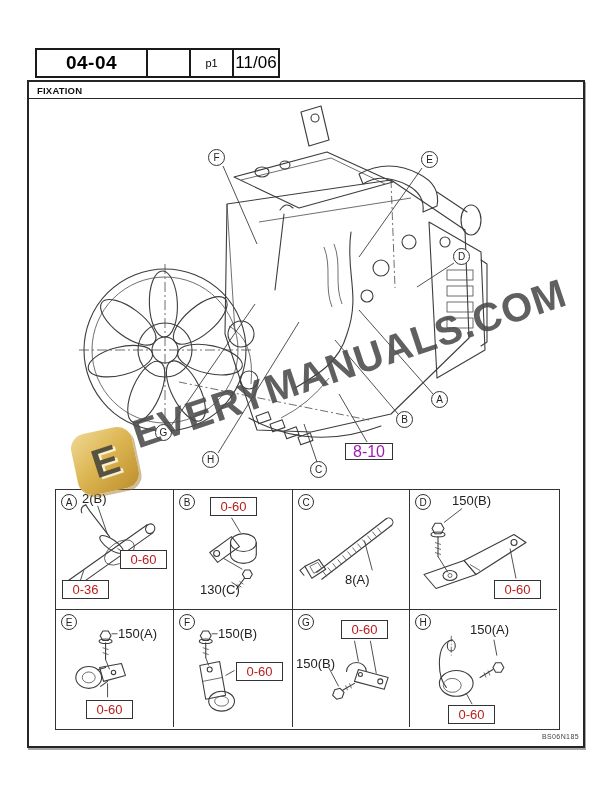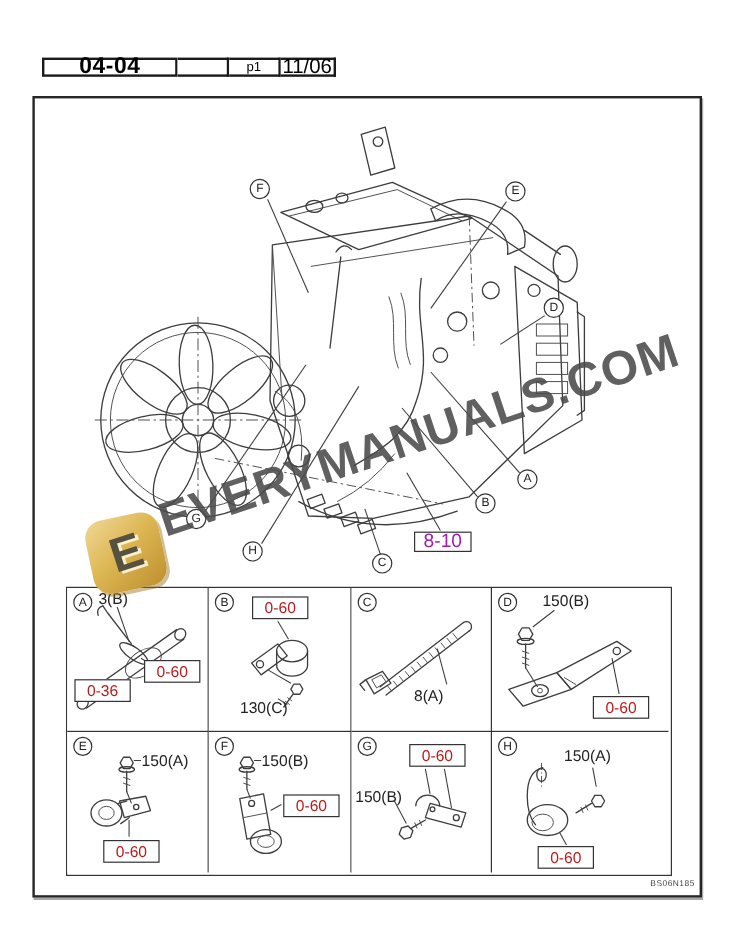--- a/index.html
+++ b/index.html
@@ -1,21 +1,21 @@
 <!DOCTYPE html>
 <html><head>
 <meta charset="utf-8">
 <style>
   * { margin:0; padding:0; box-sizing:border-box; }
   body { background:#ffffff; font-family:"Liberation Sans", sans-serif; }
   .page { position:relative; width:612px; height:792px; background:#fff; overflow:hidden; }
 
   
   .hdr { position:absolute; left:35px; top:48px; display:flex; }
-  .hdr .hcell { border:2px solid #1a1a1a; border-left-width:0; height:16px;
+  .hdr .hcell { border:2px solid #1a1a1a; border-left-width:0; height:30px;
                 display:flex; align-items:center; justify-content:center; background:#fff;text-align:right; }
   .hdr .hcell:first-child { border-left-width:2px; }
   .hc-doc { width:113px; font-size:19px; font-weight:bold; letter-spacing:.5px; }
   .hc-blank { width:43px; }
   .hc-page { width:43px; font-size:11px; }
   .hc-date { width:46px; font-size:17px; }
 
   
   .main { position:absolute; left:27px; top:80px; width:558px; height:668px;
           border:2px solid #262626; background:#fff; box-shadow:1px 2px 0 rgba(60,60,60,.45); }
@@ -72,20 +72,23 @@
 <div class="page">
 
   <div class="hdr">
     <div class="hcell hc-doc">04-04</div>
     <div class="hcell hc-blank"></div>
     <div class="hcell hc-page">p1</div>
     <div class="hcell hc-date">11/06</div>
   </div>
 
   <div class="main">
+    <div class="titlerow">
+      <span class="fixation">FIXATION</span>
+    </div>
 
     <svg class="art" viewBox="0 0 558 664">
 
       <circle class="ln" cx="136" cy="268" r="81"></circle>
       <circle class="thin" cx="136" cy="268" r="73"></circle>
       <circle class="ln" cx="136" cy="268" r="27"></circle>
       <circle class="ln" cx="136" cy="268" r="13"></circle>
       <g class="ln">
         <ellipse cx="182" cy="268" rx="33" ry="14" transform="rotate(12 136 268)"></ellipse>
         <ellipse cx="182" cy="268" rx="33" ry="14" transform="rotate(63 136 268)"></ellipse>
@@ -178,23 +181,23 @@
           <ellipse class="ln" cx="13" cy="96" rx="4.5" ry="5" transform="rotate(35 13 96)"></ellipse>
           <ellipse class="ln" cx="95" cy="38" rx="4.5" ry="5" transform="rotate(35 95 38)"></ellipse>
           <ellipse class="thin" cx="64" cy="62" rx="17" ry="10" transform="rotate(-35 64 62)"></ellipse>
           <ellipse class="ln" cx="56" cy="54" rx="5" ry="14" transform="rotate(-55 56 54)"></ellipse>
           <path class="ln" d="M30,14 q-6,2 -4,8"></path>
           <polyline class="ln" points="30,14 34,20 54,46"></polyline>
           <line class="lead" x1="42" y1="15" x2="52" y2="44"></line>
           <line class="lead" x1="62" y1="58" x2="72" y2="64"></line>
           <line class="lead" x1="28" y1="80" x2="24" y2="92"></line>
         </svg>
-        <span class="plabel" style="left:26px;top:1px">3(B)</span>
+        <span class="plabel" style="left:26px;top:1px">2(B)</span>
         <span class="cellbox" style="left:64px;top:60px">0-60</span>
-        <span class="cellbox" style="left:6px;top:76px">0-36</span>
+        <span class="cellbox" style="left:6px;top:90px">0-36</span>
       </div>
 
       <div class="gcell">
         <span class="circ">B</span>
         <svg viewBox="0 0 119 118">
           <line class="lead" x1="58" y1="27" x2="67" y2="42"></line>
           <ellipse class="ln" cx="70" cy="52" rx="13" ry="9"></ellipse>
           <line class="ln" x1="57" y1="52" x2="57" y2="64"></line>
           <line class="ln" x1="83" y1="52" x2="83" y2="64"></line>
           <path class="ln" d="M57,64 a13,9 0 0 0 26,0"></path>

